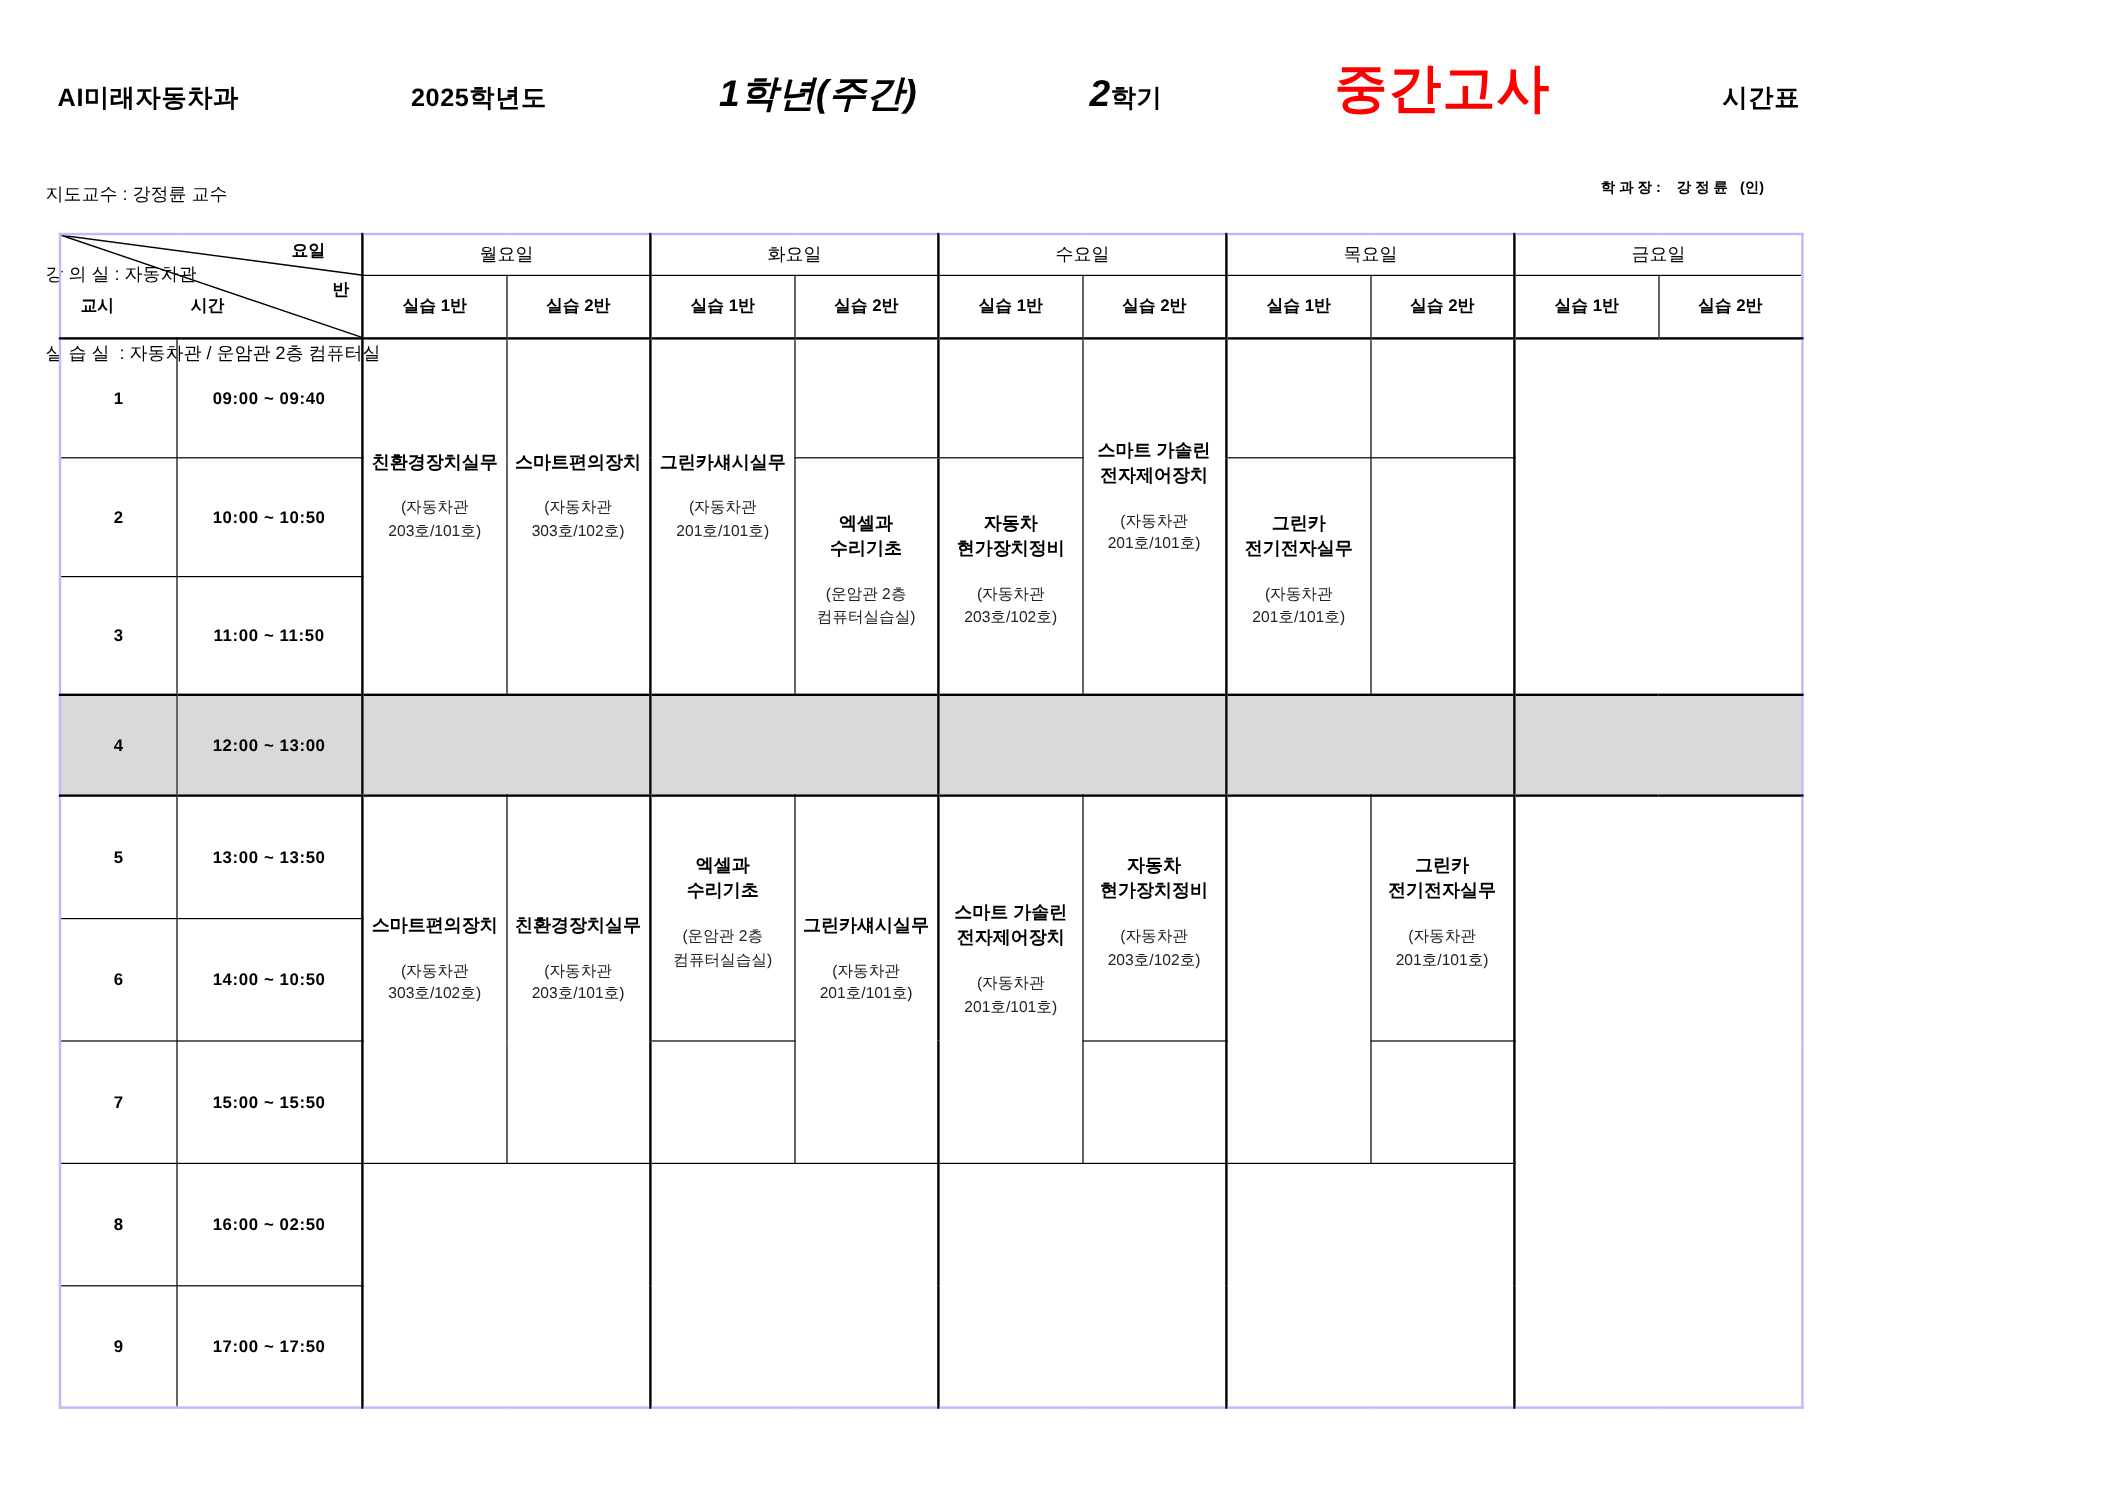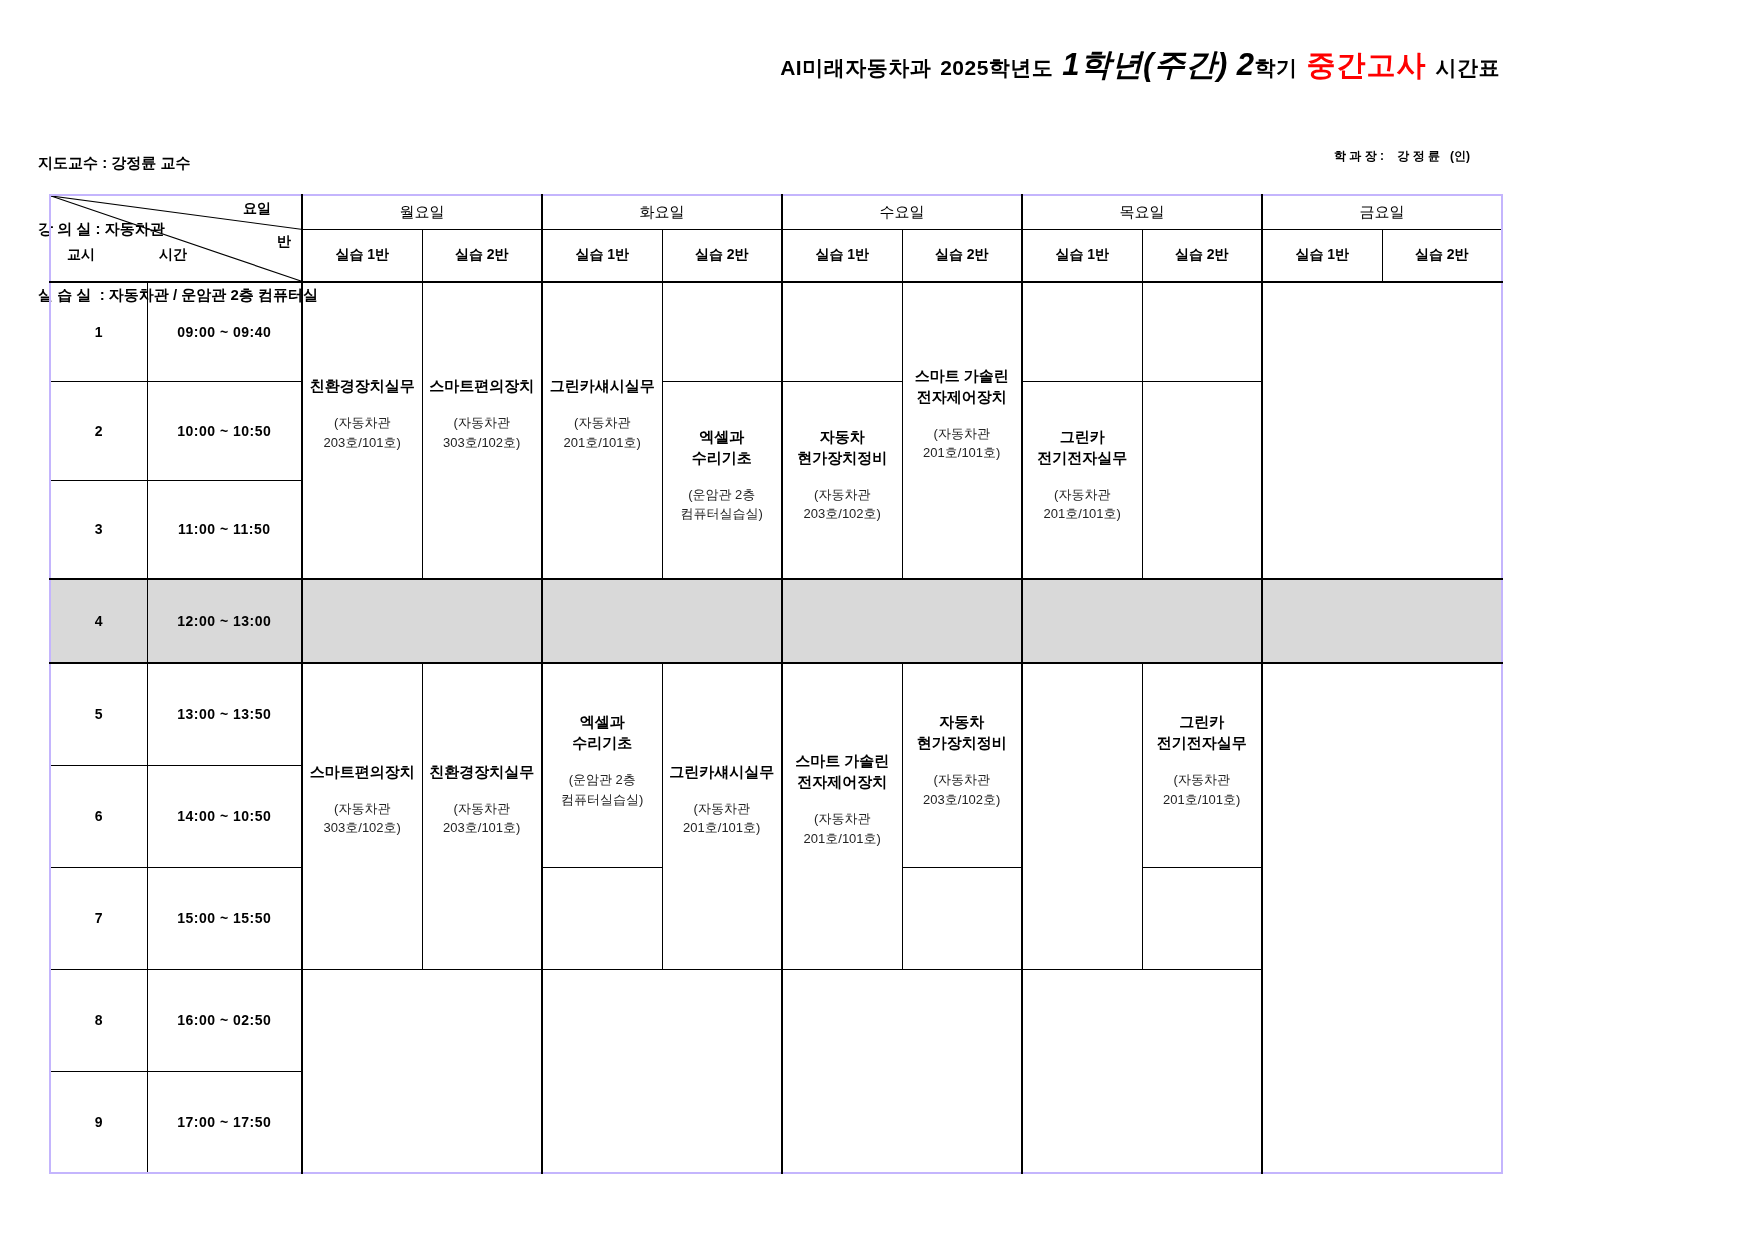--- a/index.html
+++ b/index.html
@@ -2,29 +2,29 @@
 <html style="--accent: #FF0000; --lunch: #D9D9D9;"><head>
 <meta charset="utf-8">
 <style>
   * { box-sizing: border-box; margin: 0; padding: 0; }
   html,body { width:1753px; height:1240px; background:#ffffff; overflow:hidden;
     font-family:"Liberation Sans","DejaVu Sans",sans-serif; color:#000; }
   .wrap { position:relative; width:1452px; margin-left:48px; height:1240px; }
 
   
   .title { position:absolute; top:44px; left:0; width:100%;
-    display:flex; justify-content:flex-end; align-items:baseline; gap:9px;
+    display:flex; justify-content:space-between; align-items:baseline; gap:9px;
     white-space:nowrap; font-weight:bold; }
   .t-md  { font-size:21px; letter-spacing:0.5px; }
   .t-lg  { font-size:31px; letter-spacing:0.5px;font-style:italic; }
-  .t-red { font-size:29px; color:var(--accent,#f00); letter-spacing:1px; }
+  .t-red { font-size:44px; color:var(--accent,#f00); letter-spacing:1px; }
   .t-pair { display:inline-flex; align-items:baseline; }
 
   
-  .info { position:absolute; top:108px; left:-10px; font-size:15px; font-weight:bold; line-height:22px; white-space:pre; }
+  .info { position:absolute; top:108px; left:-10px; font-size:15px; font-weight:normal; line-height:22px; white-space:pre; }
   .dept-head { position:absolute; top:148px; right:30px; font-size:12px; font-weight:bold; white-space:pre; }
 
   
   table.tt { position:absolute; top:194px; left:1px; width:1452px;
     border-collapse:collapse; table-layout:fixed; border:2px solid #c4b5fd; }
   .tt td { border:1px solid #000; text-align:center; vertical-align:middle;
     padding:0; overflow:hidden; }
   .col-p { width:97px; } .col-t { width:155px; } .col-c { width:120px; }
 
   .bl2 { border-left-width:2px !important; }

